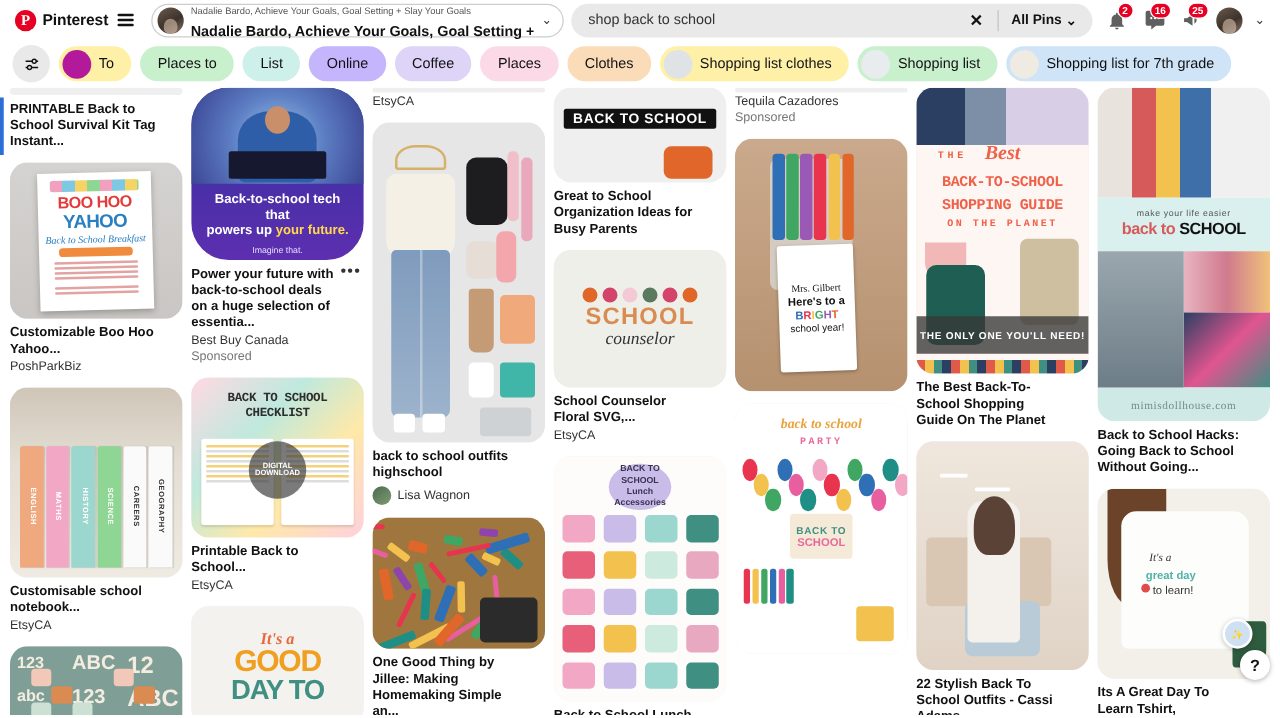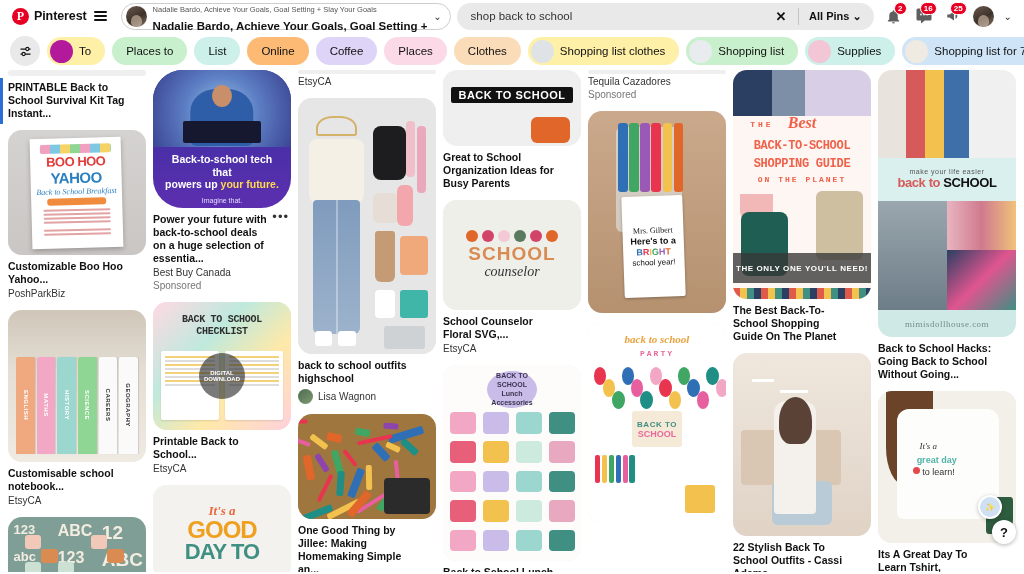--- a/index.html
+++ b/index.html
@@ -435,43 +435,39 @@
     <div class="chip with-img" style="background: rgb(255, 240, 168);">
       <span class="chip-img" style="background: rgb(179, 25, 155);"></span>
       <span>To</span>
     </div>
     <div class="chip" style="background: rgb(201, 240, 205);">
       <span>Places to</span>
     </div>
     <div class="chip" style="background: rgb(205, 240, 234);">
       <span>List</span>
     </div>
-    <div class="chip" style="background: #fdba74;">
+    <div class="chip" style="background: #c4b5fd;">
       <span>Online</span>
     </div>
     <div class="chip" style="background: rgb(221, 212, 247);">
       <span>Coffee</span>
     </div>
     <div class="chip" style="background: rgb(251, 217, 230);">
       <span>Places</span>
     </div>
     <div class="chip" style="background: rgb(251, 220, 184);">
       <span>Clothes</span>
     </div>
     <div class="chip with-img" style="background: rgb(255, 240, 168);">
       <span class="chip-img" style="background: rgb(223, 227, 230);"></span>
       <span>Shopping list clothes</span>
     </div>
     <div class="chip with-img" style="background: rgb(201, 240, 205);">
       <span class="chip-img" style="background: rgb(232, 236, 239);"></span>
       <span>Shopping list</span>
-    </div>
-    <div class="chip with-img" style="background: rgb(205, 240, 234);">
-      <span class="chip-img" style="background: rgb(242, 198, 212);"></span>
-      <span>Supplies</span>
     </div>
     <div class="chip with-img" style="background: rgb(207, 228, 247);">
       <span class="chip-img" style="background: rgb(239, 234, 226);"></span>
       <span>Shopping list for 7th grade</span>
     </div>
   </div>
 
 <div class="grid">
     <div class="col">
       <div class="pin">

